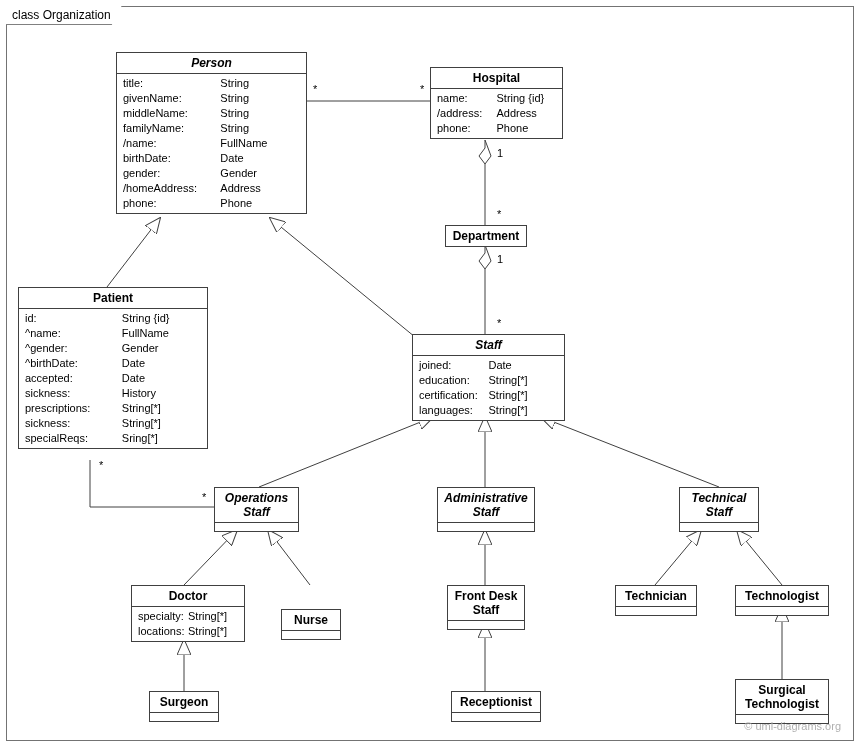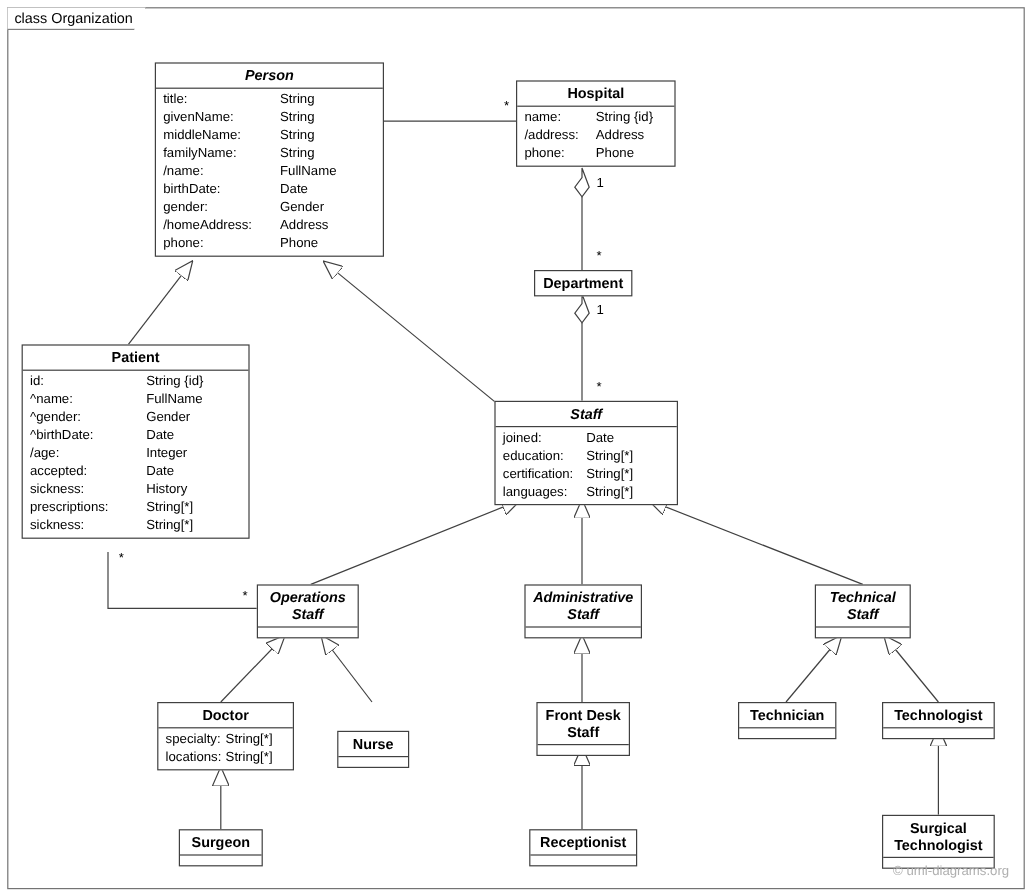--- a/index.html
+++ b/index.html
@@ -137,21 +137,21 @@
 
   <div class="mult" style="left:304px;top:76px;">*</div>
   <div class="mult" style="left:411px;top:76px;">*</div>
   <div class="mult" style="left:488px;top:140px;">1</div>
   <div class="mult" style="left:488px;top:201px;">*</div>
   <div class="mult" style="left:488px;top:246px;">1</div>
   <div class="mult" style="left:488px;top:310px;">*</div>
   <div class="mult" style="left:90px;top:452px;">*</div>
   <div class="mult" style="left:193px;top:484px;">*</div>
 
-  <div class="class-box" style="left:109px;top:45px;width:191px;margin-left:13px;">
+  <div class="class-box" style="left:109px;top:45px;width:191px;">
     <div class="class-name abstract">Person</div>
     <div class="section">
       <div class="attr-row">
           <span class="attr-name">title:</span>
           <span class="attr-type">String</span>
         </div>
       <div class="attr-row">
           <span class="attr-name">givenName:</span>
           <span class="attr-type">String</span>
         </div>
@@ -221,38 +221,38 @@
         </div>
       <div class="attr-row">
           <span class="attr-name">^gender:</span>
           <span class="attr-type">Gender</span>
         </div>
       <div class="attr-row">
           <span class="attr-name">^birthDate:</span>
           <span class="attr-type">Date</span>
         </div>
       <div class="attr-row">
-          <span class="attr-name">/age:</span>
-          <span class="attr-type">Integer</span>
-        </div>
-      <div class="attr-row">
           <span class="attr-name">accepted:</span>
           <span class="attr-type">Date</span>
         </div>
       <div class="attr-row">
           <span class="attr-name">sickness:</span>
           <span class="attr-type">History</span>
         </div>
       <div class="attr-row">
           <span class="attr-name">prescriptions:</span>
           <span class="attr-type">String[*]</span>
         </div>
       <div class="attr-row">
           <span class="attr-name">sickness:</span>
           <span class="attr-type">String[*]</span>
+        </div>
+      <div class="attr-row">
+          <span class="attr-name">specialReqs:</span>
+          <span class="attr-type">Sring[*]</span>
         </div>
     </div>
   </div>
 
   <div class="class-box" style="left:405px;top:327px;width:153px;">
     <div class="class-name abstract">Staff</div>
     <div class="section">
       <div class="attr-row wide">
           <span class="attr-name">joined:</span>
           <span class="attr-type">Date</span>
@@ -316,21 +316,21 @@
   </div>
   <div class="class-box" style="left:728px;top:578px;width:94px;">
     <div class="class-name">Technologist</div>
     <div class="section" style="height:4px;"></div>
   </div>
 
   <div class="class-box" style="left:142px;top:684px;width:70px;">
     <div class="class-name">Surgeon</div>
     <div class="section" style="height:4px;"></div>
   </div>
-  <div class="class-box" style="left:434px;top:684px;width:90px;">
+  <div class="class-box" style="left:444px;top:684px;width:90px;">
     <div class="class-name">Receptionist</div>
     <div class="section" style="height:4px;"></div>
   </div>
   <div class="class-box" style="left:728px;top:672px;width:94px;">
     <div class="class-name" style="white-space:pre-line;">Surgical
 Technologist</div>
     <div class="section" style="height:4px;"></div>
   </div>
 
   <div class="watermark">© uml-diagrams.org</div>

